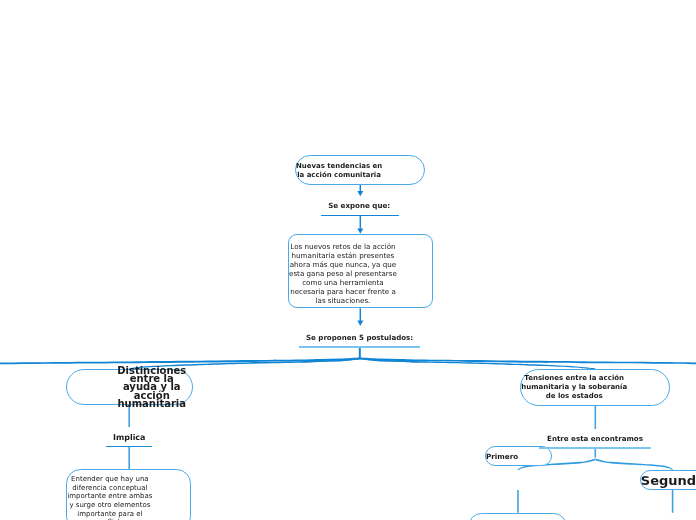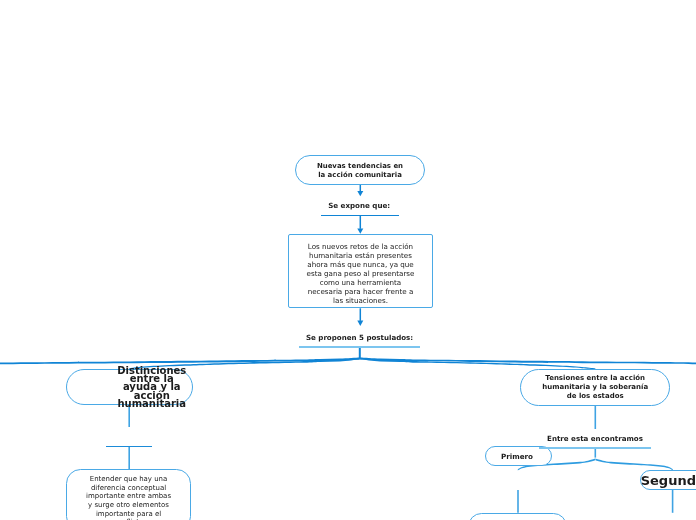--- a/index.html
+++ b/index.html
@@ -4,30 +4,30 @@
 <title>Mind map</title>
 <style>
   html,body{margin:0;padding:0;background:#ffffff;}
   body{width:696px;height:520px;overflow:hidden;
        font-family:"DejaVu Sans",sans-serif;color:#1c1c1c;
        -webkit-font-smoothing:antialiased;}
   #canvas{position:relative;width:696px;height:520px;overflow:hidden;background:#fff;}
   svg.links{position:absolute;left:0;top:0;width:696px;height:520px;overflow:visible;pointer-events:none;}
   .node{position:absolute;box-sizing:border-box;background:#fff;
         border:1.5px solid #4aa9e6;border-radius:999px;
-        display:flex;align-items:center;justify-content:center;text-align:center;}
+        display:flex;align-items:center;text-align:center;}
   .node .txt{display:block;white-space:pre-line;}
   .label{position:absolute;text-align:center;white-space:pre;font-weight:bold;}
   .rule{position:absolute;height:1.4px;background:#4aa9e6;}
 
   
   .n-root     {left:295px;  top:155px;  width:130px; height:29.5px; padding-top:1.6px;}
   .n-root .txt{font-size:6.95px; line-height:8.7px; font-weight:bold;}
 
-  .n-intro     {left:288px; top:234px;  width:145px; height:74.4px; border-radius:2px; padding-top:3.8px;}
+  .n-intro     {left:288px; top:234px;  width:145px; height:74.4px; border-radius:9px; padding-top:3.8px;}
   .n-intro .txt{font-size:7.13px; line-height:9.0px; font-weight:normal;}
 
   .n-left      {left:65.5px; top:369px; width:127.5px; height:35.5px; padding-top:1.4px;}
   .n-left .txt {font-size:10px; line-height:8.3px; font-weight:bold;margin-left:45px;}
 
   .n-leftleaf      {left:66.4px; top:468.6px; width:124.3px; height:62px; border-radius:14.5px; align-items:flex-start; overflow:visible;}
   .n-leftleaf .txt {margin-top:5.3px;}
   .n-leftleaf .txt {font-size:6.97px; line-height:8.68px; font-weight:normal;}
 
   .n-right      {left:520.2px; top:369px; width:150px; height:36.5px; }
@@ -130,18 +130,19 @@
   </div>
 
   <div class="node n-primero-leaf"></div>
 
   <div class="label l-expone">Se expone que:</div>
   <div class="rule r-expone"></div>
 
   <div class="label l-postulados">Se proponen 5 postulados:</div>
   <div class="rule r-postulados"></div>
 
+  <div class="label l-implica">Implica</div>
   <div class="rule r-implica"></div>
 
   <div class="label l-entre">Entre esta encontramos</div>
   <div class="rule r-entre"></div>
 
 </div>
 
 </body></html>

